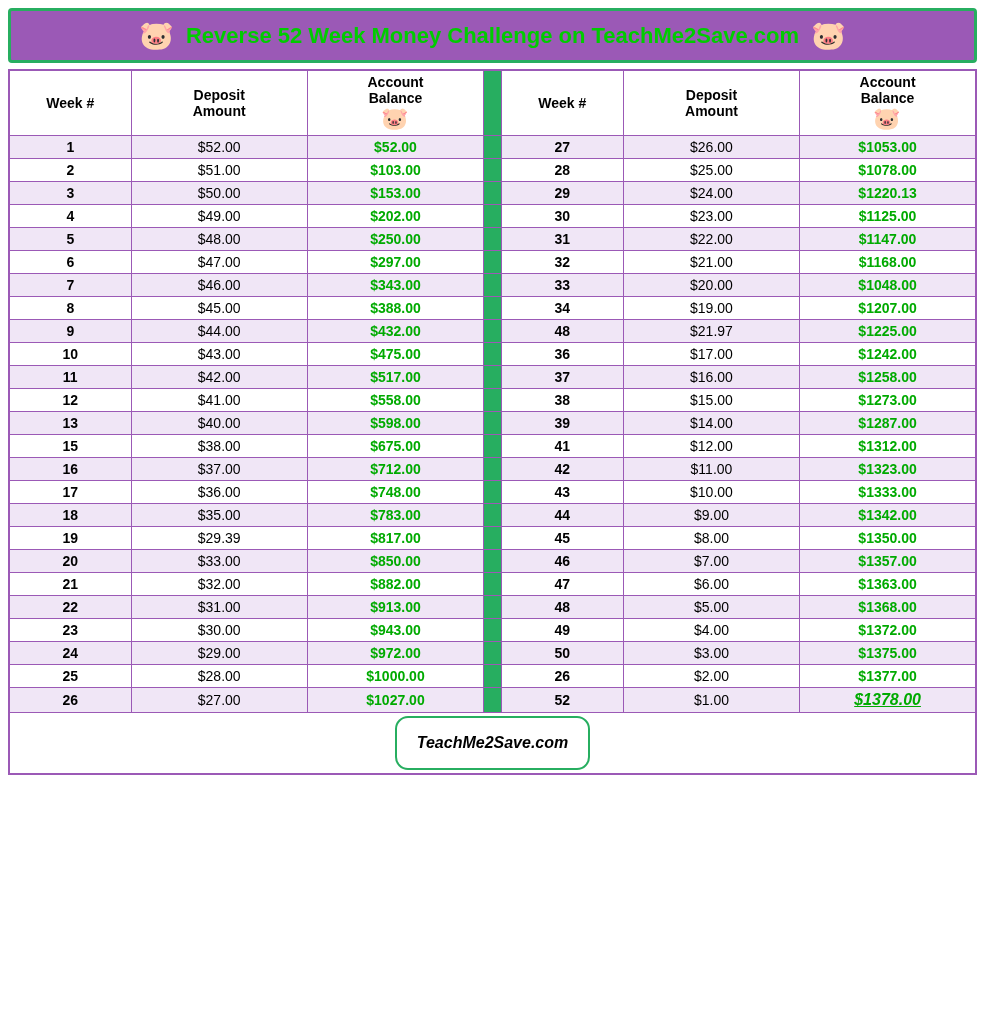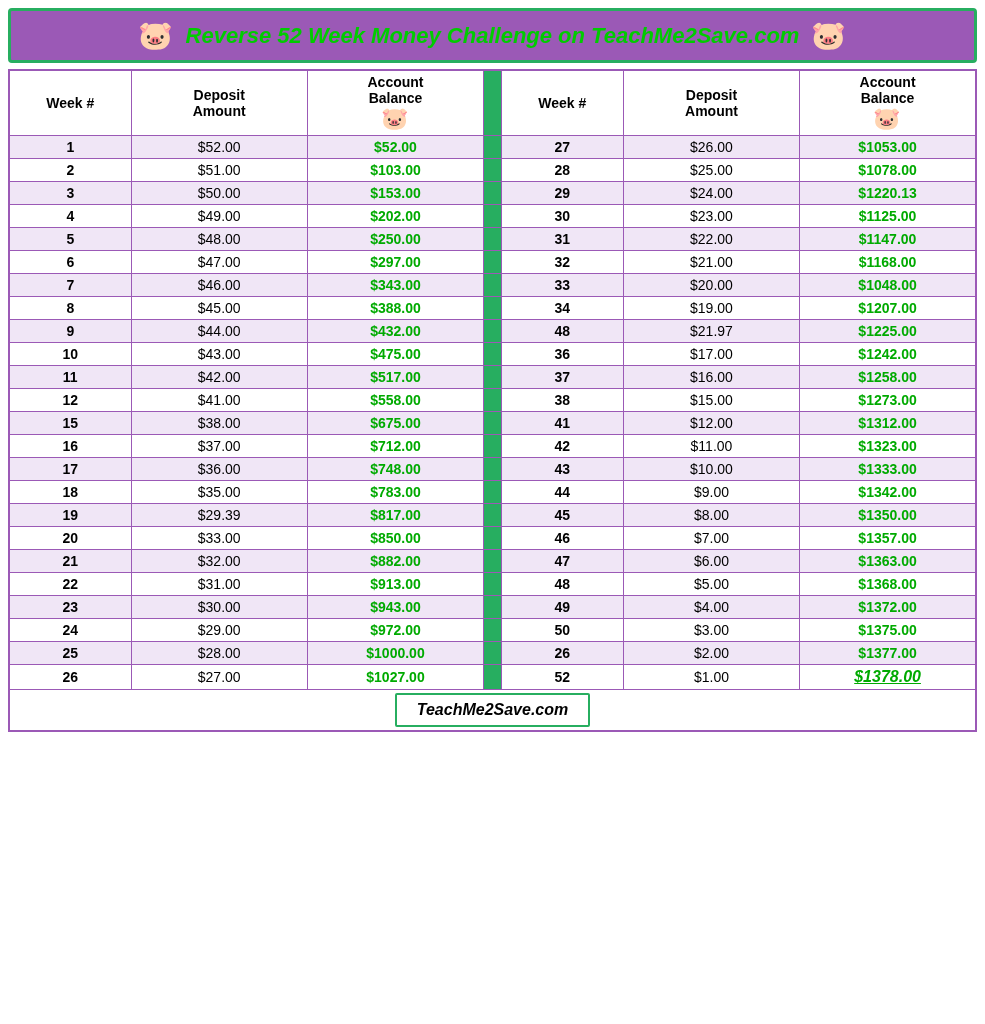--- a/index.html
+++ b/index.html
@@ -21,21 +21,20 @@
       display: flex;
       align-items: center;
       justify-content: center;
       gap: 12px;
       margin-bottom: 6px;
     }
     .header-title {
       color: #00cc00;
       font-size: 22px;
       font-weight: bold;
-      font-style: italic;
       text-align: center;
     }
     .pig-icon {
       font-size: 28px;
     }
     .main-table {
       width: 100%;
       border-collapse: collapse;
       border: 2px solid #9b59b6;
     }
@@ -83,23 +82,23 @@
       width: 10px;
       padding: 0;
     }
     .footer-text {
       color: #000;
       font-size: 16px;
       font-weight: bold;
       font-style: italic;
       text-align: center;
       border: 2px solid #27ae60;
-      padding: 6px 20px;
+      padding: 16px 20px;
       display: inline-block;
-      border-radius: 2px;
+      border-radius: 13px;
     }
   </style>
 </head>
 <body>
 
 <div class="page-wrapper">
 
   <div class="header">
     <span class="pig-icon">🐷</span>
     <span class="header-title">Reverse 52 Week Money Challenge on TeachMe2Save.com</span>
@@ -221,20 +220,29 @@
         <tr>
           <td class="week-num">12</td>
           <td class="deposit-amt">$41.00</td>
           <td class="balance-amt">$558.00</td>
           <td class="col-divider-td" style="background: rgb(39, 174, 96);"></td>
           <td class="week-num">38</td>
           <td class="deposit-amt">$15.00</td>
           <td class="balance-amt">$1273.00</td>
         </tr>
         <tr>
+          <td class="week-num">13</td>
+          <td class="deposit-amt">$40.00</td>
+          <td class="balance-amt">$598.00</td>
+          <td class="col-divider-td" style="background: rgb(39, 174, 96);"></td>
+          <td class="week-num">39</td>
+          <td class="deposit-amt">$14.00</td>
+          <td class="balance-amt">$1287.00</td>
+        </tr>
+        <tr>
           <td class="week-num">15</td>
           <td class="deposit-amt">$38.00</td>
           <td class="balance-amt">$675.00</td>
           <td class="col-divider-td" style="background: rgb(39, 174, 96);"></td>
           <td class="week-num">41</td>
           <td class="deposit-amt">$12.00</td>
           <td class="balance-amt">$1312.00</td>
         </tr>
         <tr>
           <td class="week-num">16</td>

